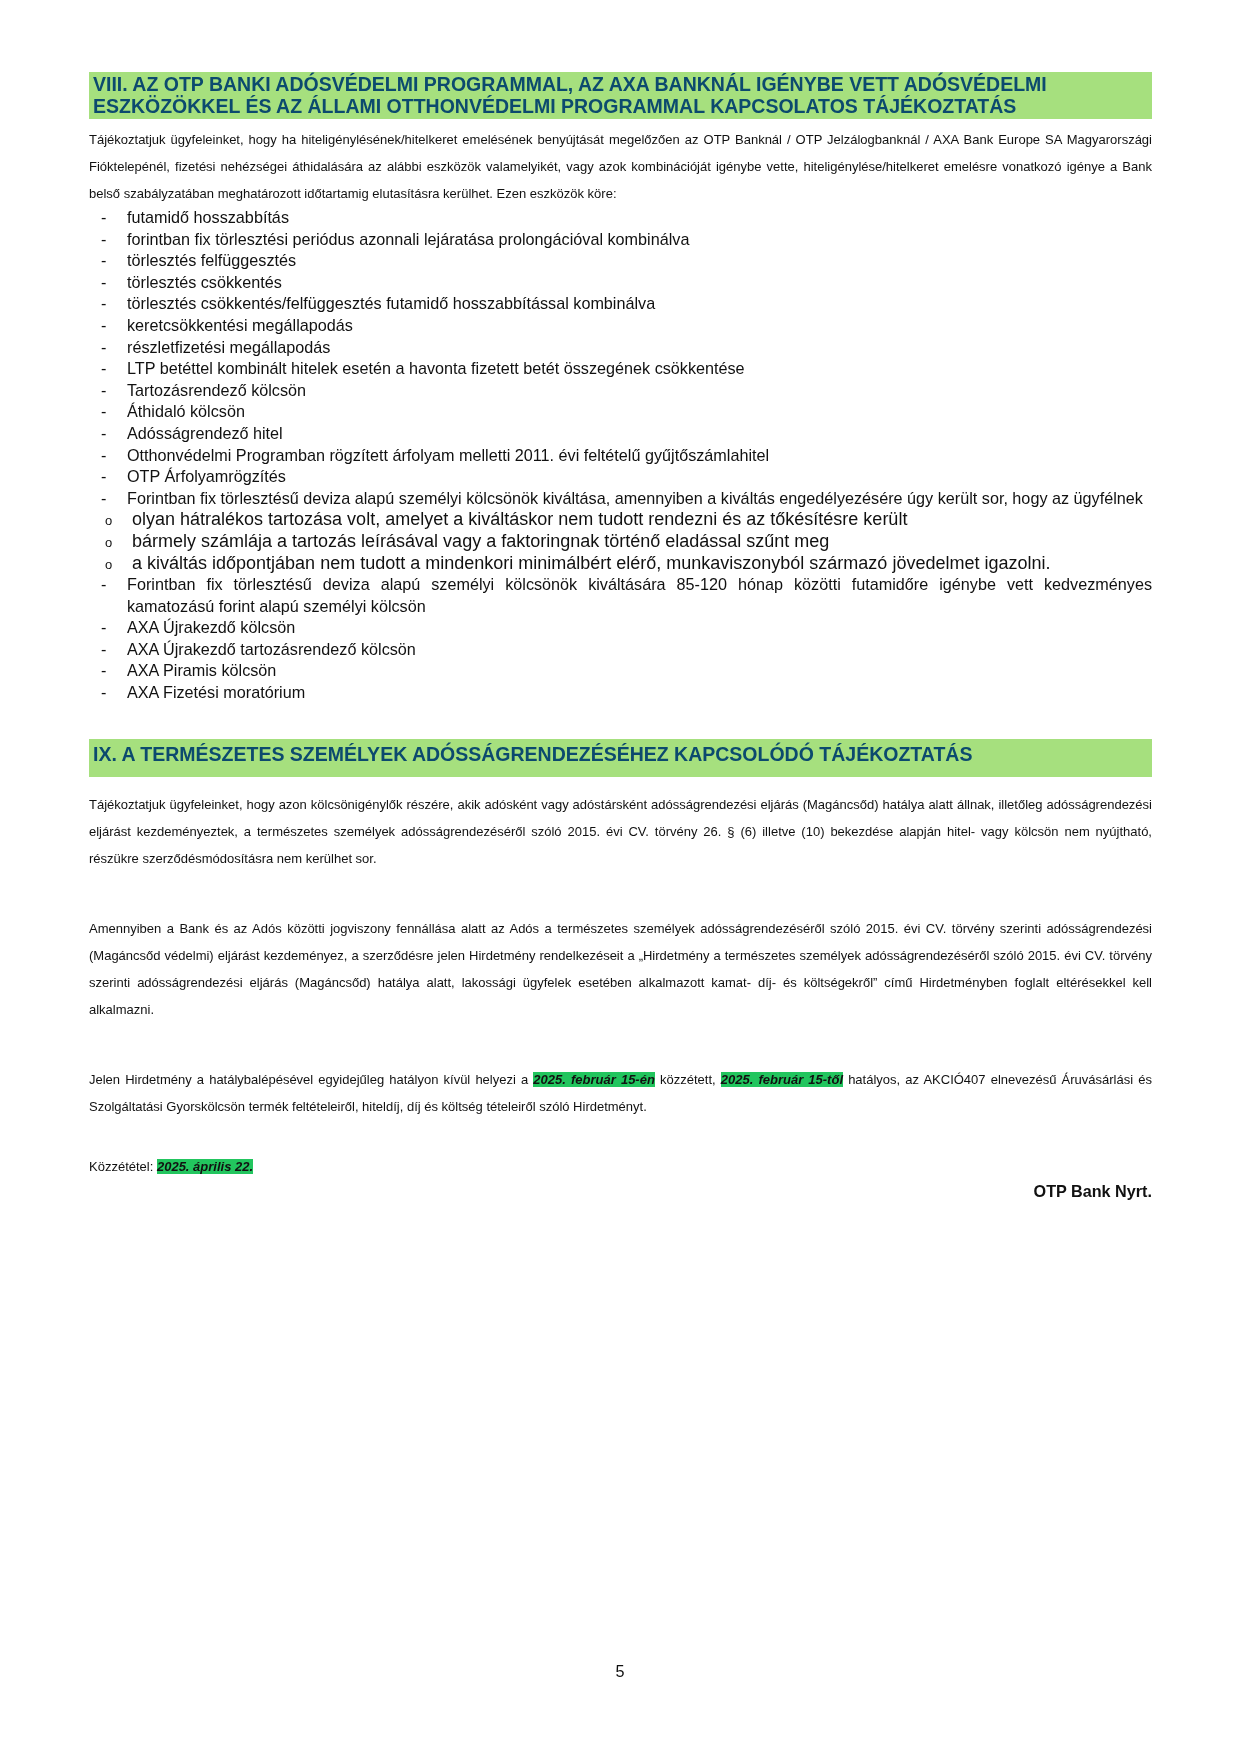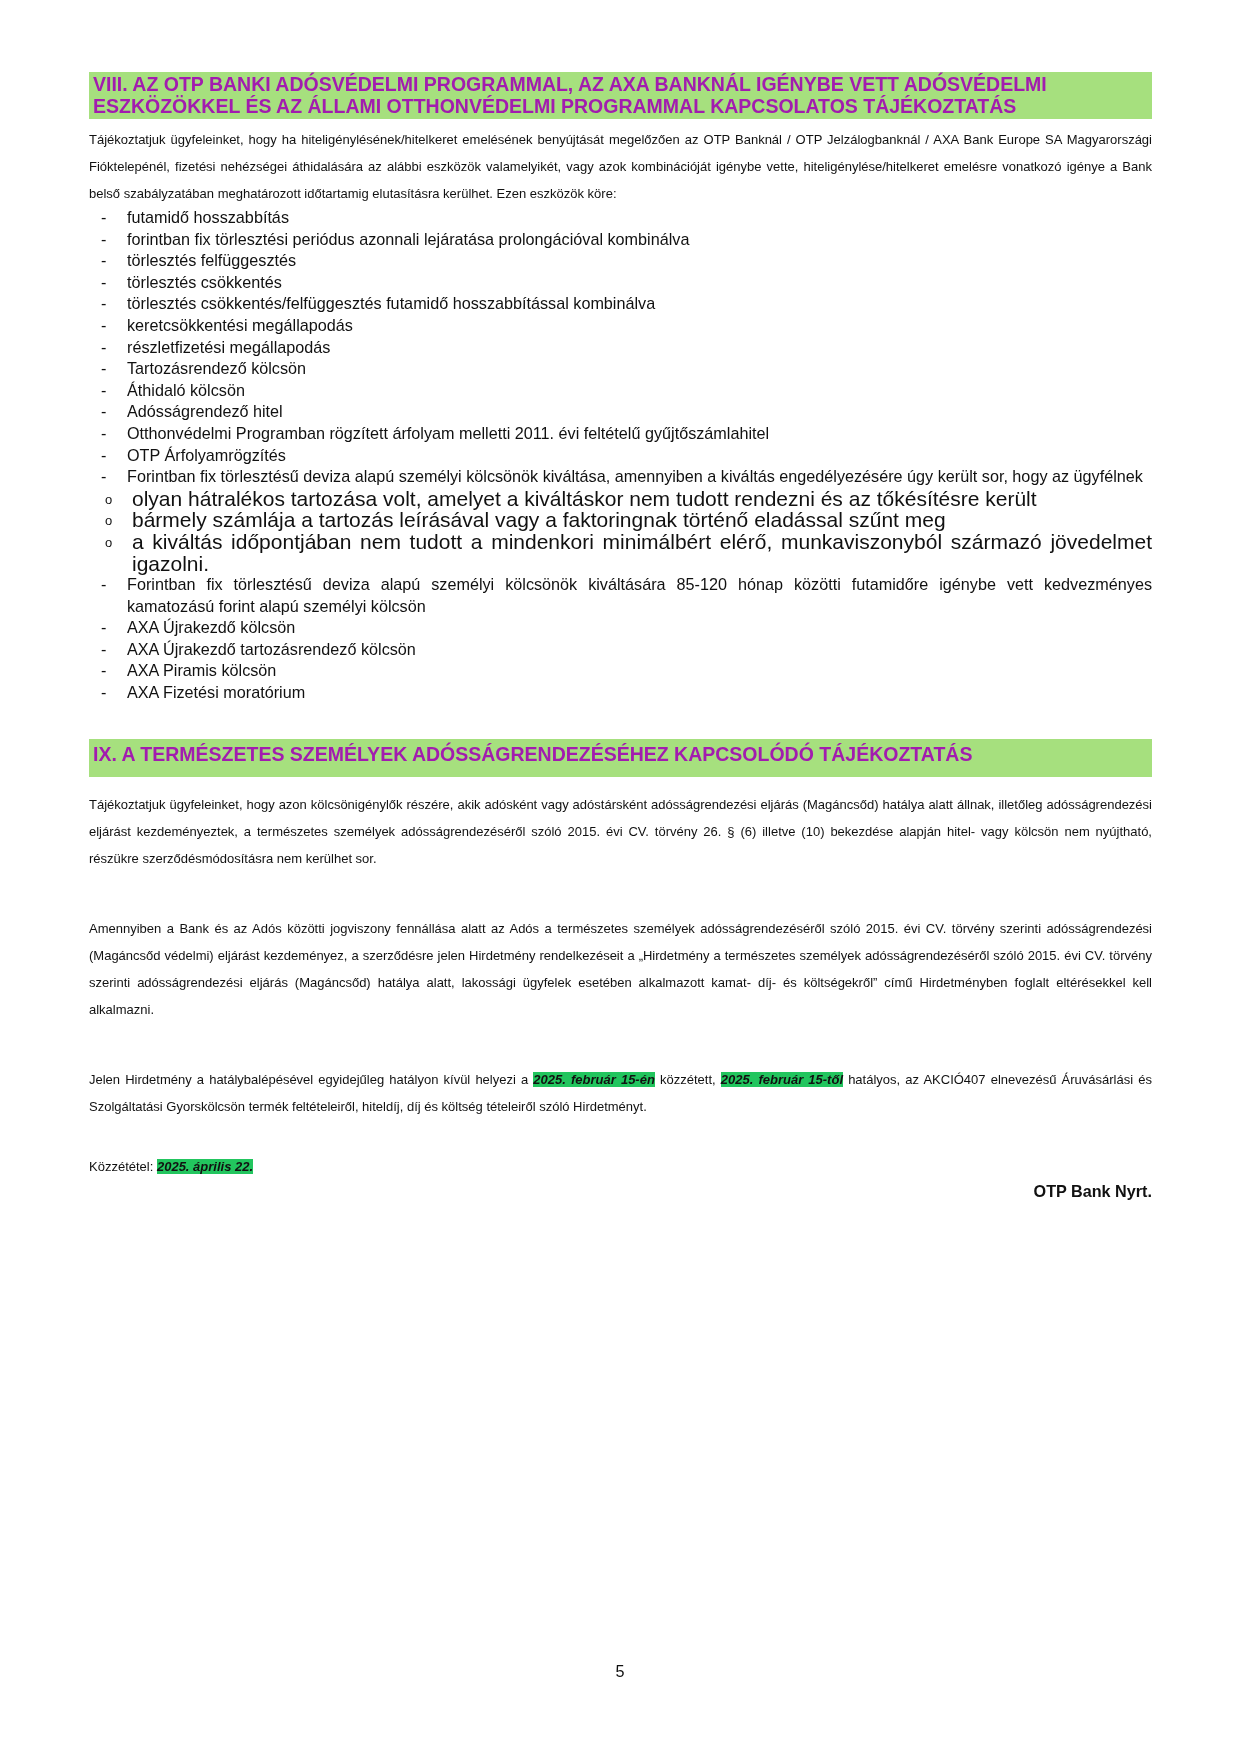--- a/index.html
+++ b/index.html
@@ -1,26 +1,26 @@
 <!DOCTYPE html>
 <html><head>
   <meta charset="utf-8">
   <style>
     html, body { margin: 0; padding: 0; background: #ffffff; }
     body { width: 1240px; height: 1754px; position: relative; overflow: hidden;
       font-family: "Liberation Sans", sans-serif; color: #111; }
     .page { position: absolute; left: 89px; top: 0; width: 1063px; }
-    .section-header { background: #a6e07e; color: #a21caf; font-weight: bold;
+    .section-header { background: #a6e07e; color: #0c4a6e; font-weight: bold;
       font-size: 19.5px; line-height: 22px; padding: 1px 3px 2px 4px; }
     .para { font-size: 13px; line-height: 27px; text-align: justify; margin: 0; }
     ul.dash { list-style: none; margin: 0; padding: 0; }
     ul.dash > li { position: relative; padding-left: 38px; font-size: 16.2px; line-height: 21.6px; text-align: justify; }
     ul.dash > li::before { content: "-"; position: absolute; left: 12px; top: 0; }
     ul.circle { list-style: none; margin: 0; padding: 0; }
-    ul.circle > li { position: relative; padding-left: 43px; font-size: 21px; line-height: 21.6px; }
+    ul.circle > li { position: relative; padding-left: 43px; font-size: 18px; line-height: 21.6px; }
     ul.circle > li::before { content: "o"; position: absolute; left: 16px; top: 1px; font-size: 13px; }
     .hl { background: #22c55e; font-weight: bold; font-style: italic; }
     .signature { font-weight: bold; font-size: 16.2px; text-align: right; }
     .page-number { position: absolute; left: 0; width: 1240px; top: 1662px; text-align: center; font-size: 16.2px; }
   </style>
 </head>
 <body>
 
 <div class="page">
 
@@ -29,20 +29,21 @@
   <p class="para" style="margin-top:7px;">Tájékoztatjuk ügyfeleinket, hogy ha hiteligénylésének/hitelkeret emelésének benyújtását megelőzően az OTP Banknál / OTP Jelzálogbanknál / AXA Bank Europe SA Magyarországi Fióktelepénél, fizetési nehézségei áthidalására az alábbi eszközök valamelyikét, vagy azok kombinációját igénybe vette, hiteligénylése/hitelkeret emelésre vonatkozó igénye a Bank belső szabályzatában meghatározott időtartamig elutasításra kerülhet. Ezen eszközök köre:</p>
 
   <ul class="dash">
     <li>futamidő hosszabbítás</li>
     <li>forintban fix törlesztési periódus azonnali lejáratása prolongációval kombinálva</li>
     <li>törlesztés felfüggesztés</li>
     <li>törlesztés csökkentés</li>
     <li>törlesztés csökkentés/felfüggesztés futamidő hosszabbítással kombinálva</li>
     <li>keretcsökkentési megállapodás</li>
     <li>részletfizetési megállapodás</li>
+    <li>LTP betéttel kombinált hitelek esetén a havonta fizetett betét összegének csökkentése</li>
     <li>Tartozásrendező kölcsön</li>
     <li>Áthidaló kölcsön</li>
     <li>Adósságrendező hitel</li>
     <li>Otthonvédelmi Programban rögzített árfolyam melletti 2011. évi feltételű gyűjtőszámlahitel</li>
     <li>OTP Árfolyamrögzítés</li>
     <li>
       <span>Forintban fix törlesztésű deviza alapú személyi kölcsönök kiváltása, amennyiben a kiváltás engedélyezésére úgy került sor, hogy az ügyfélnek</span>
       <ul class="circle" style="margin-left:-38px;">
         <li>olyan hátralékos tartozása volt, amelyet a kiváltáskor nem tudott rendezni és az tőkésítésre került</li>
         <li>bármely számlája a tartozás leírásával vagy a faktoringnak történő eladással szűnt meg</li>

